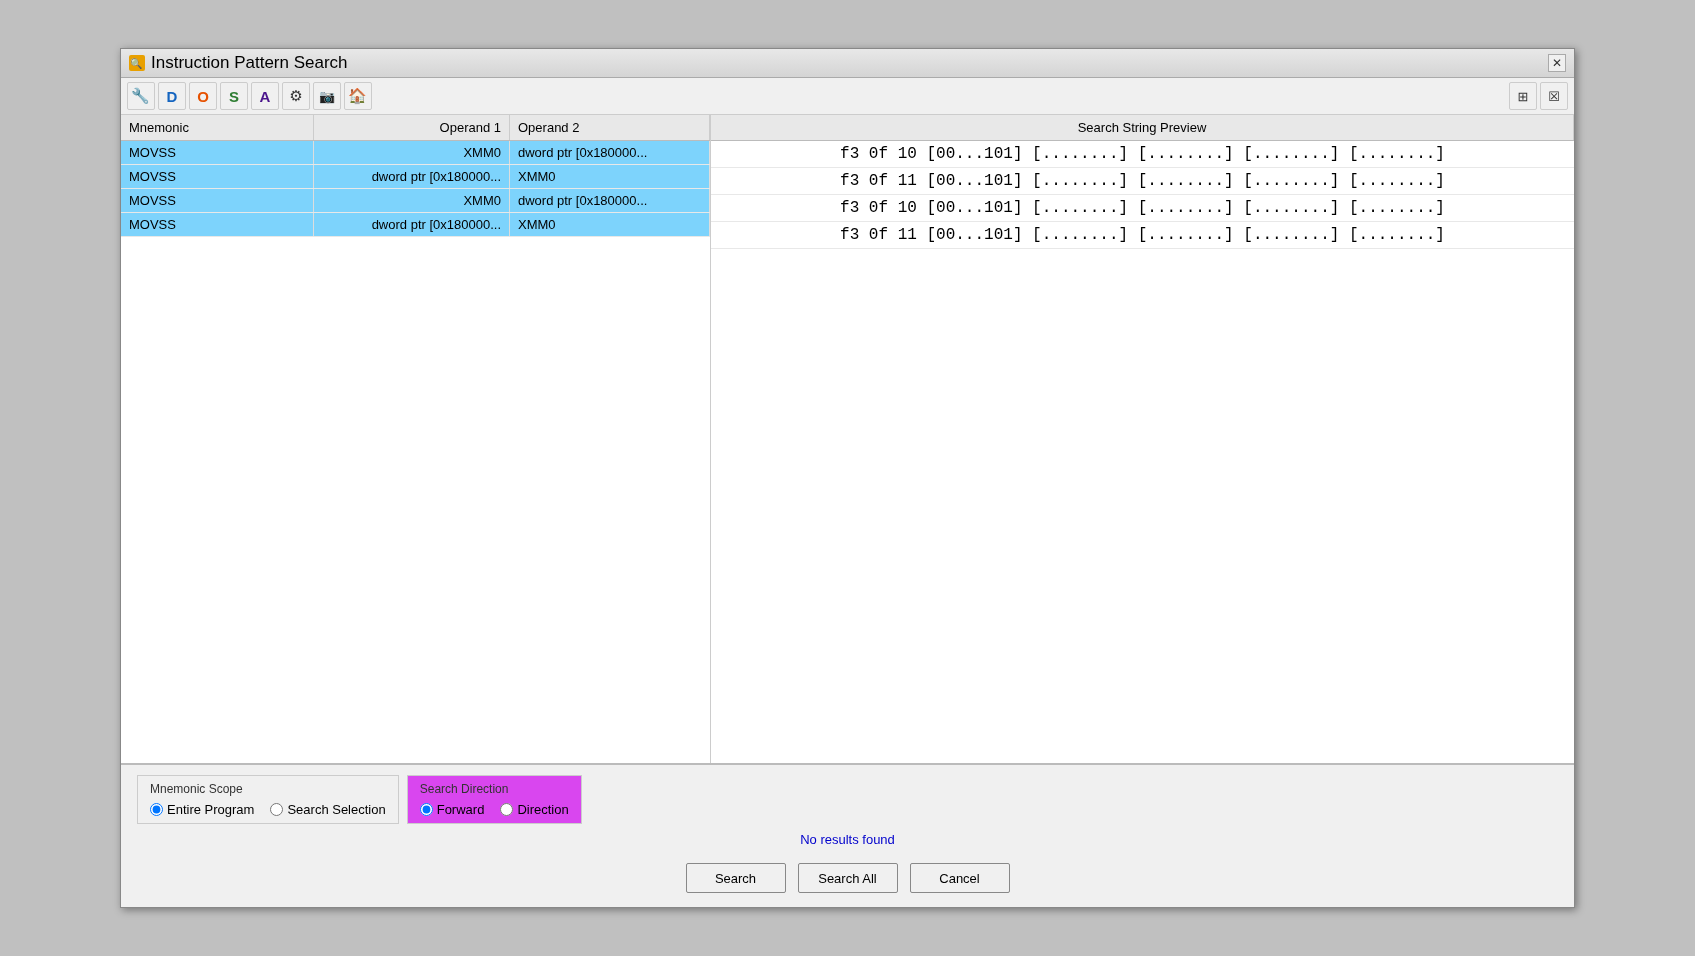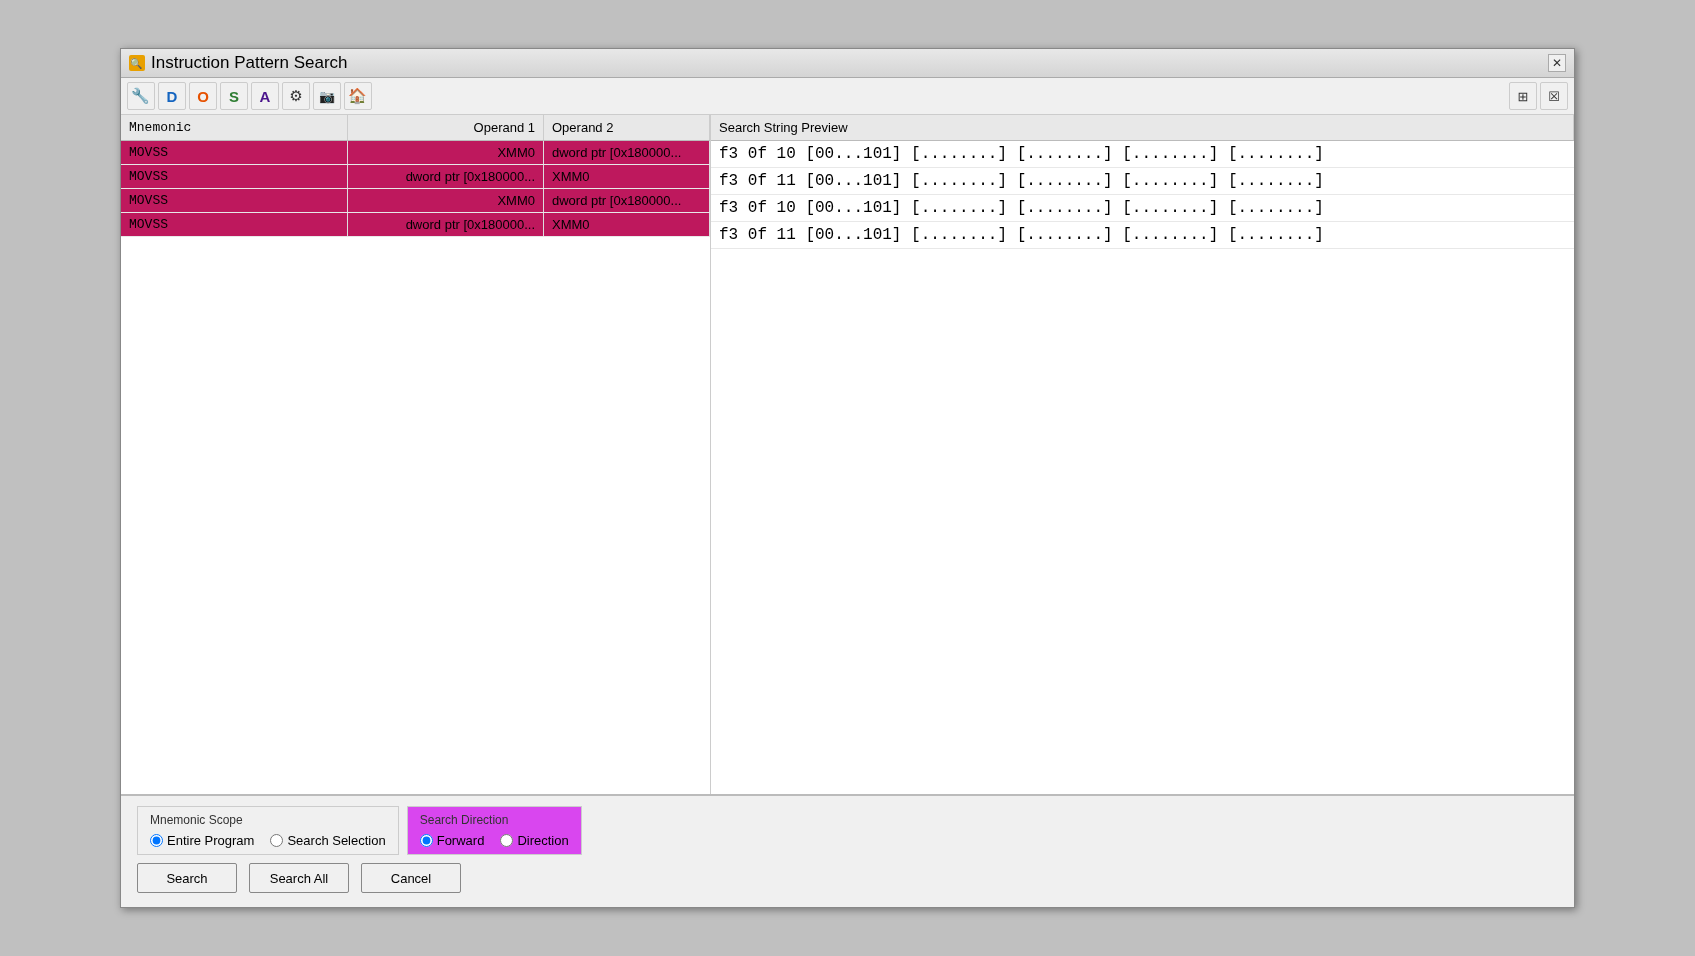--- a/index.html
+++ b/index.html
@@ -118,43 +118,43 @@
       flex-shrink: 0;
       display: flex;
       flex-direction: column;
       border-right: 1px solid #ccc;
     }
 
     .right-panel {
       flex: 1;
       display: flex;
       flex-direction: column;
+      text-align: center;
     }
 
     .table-header {
       display: flex;
       background: #e8e8e8;
       border-bottom: 1px solid #bbb;
       flex-shrink: 0;
     }
 
     .table-header-cell {
       padding: 5px 8px;
       font-weight: normal;
       color: #000;
       border-right: 1px solid #ccc;
       white-space: nowrap;
       overflow: hidden;
       text-overflow: ellipsis;
     }
 
     .col-mnemonic {
-      width: 227px;
-      flex-shrink: 0;
-      font-family: Liberation Mono, monospace;
+      width: 193px;
+      flex-shrink: 0;
     }
 
     .col-operand1 {
       width: 196px;
       flex-shrink: 0;
       text-align: right;
     }
 
     .col-operand2 {
       flex: 1;
@@ -169,21 +169,21 @@
       overflow-y: auto;
       background: #fff;
     }
 
     .table-row {
       display: flex;
       border-bottom: 1px solid #e8e8e8;
     }
 
     .table-row.selected {
-      background: #be185d;
+      background: #7dd3fc;
     }
 
     .table-cell {
       padding: 4px 8px;
       border-right: 1px solid #ddd;
       white-space: nowrap;
       overflow: hidden;
       text-overflow: ellipsis;
     }
 
@@ -253,20 +253,21 @@
 
     .status-text {
       text-align: center;
       color: #0000cc;
       padding: 8px 0;
       font-size: 13px;
     }
 
     .button-row {
       display: flex;
+      justify-content: center;
       gap: 12px;
       padding: 8px 0 4px;
     }
 
     .action-btn {
       width: 100px;
       height: 30px;
       background: #f0f0f0;
       border: 1px solid #888;
       border-radius: 2px;
@@ -411,20 +412,21 @@
             <span>Forward</span>
           </label>
           <label class="radio-item">
             <input type="radio" name="direction" value="backward" style="">
             <span>Direction</span>
           </label>
         </div>
       </div>
     </div>
 
+    <div class="status-text">No results found</div>
 
     <div class="button-row">
       <button class="action-btn">Search</button>
       <button class="action-btn">Search All</button>
       <button class="action-btn">Cancel</button>
     </div>
   </div>
 </div>
 
 </body></html>

